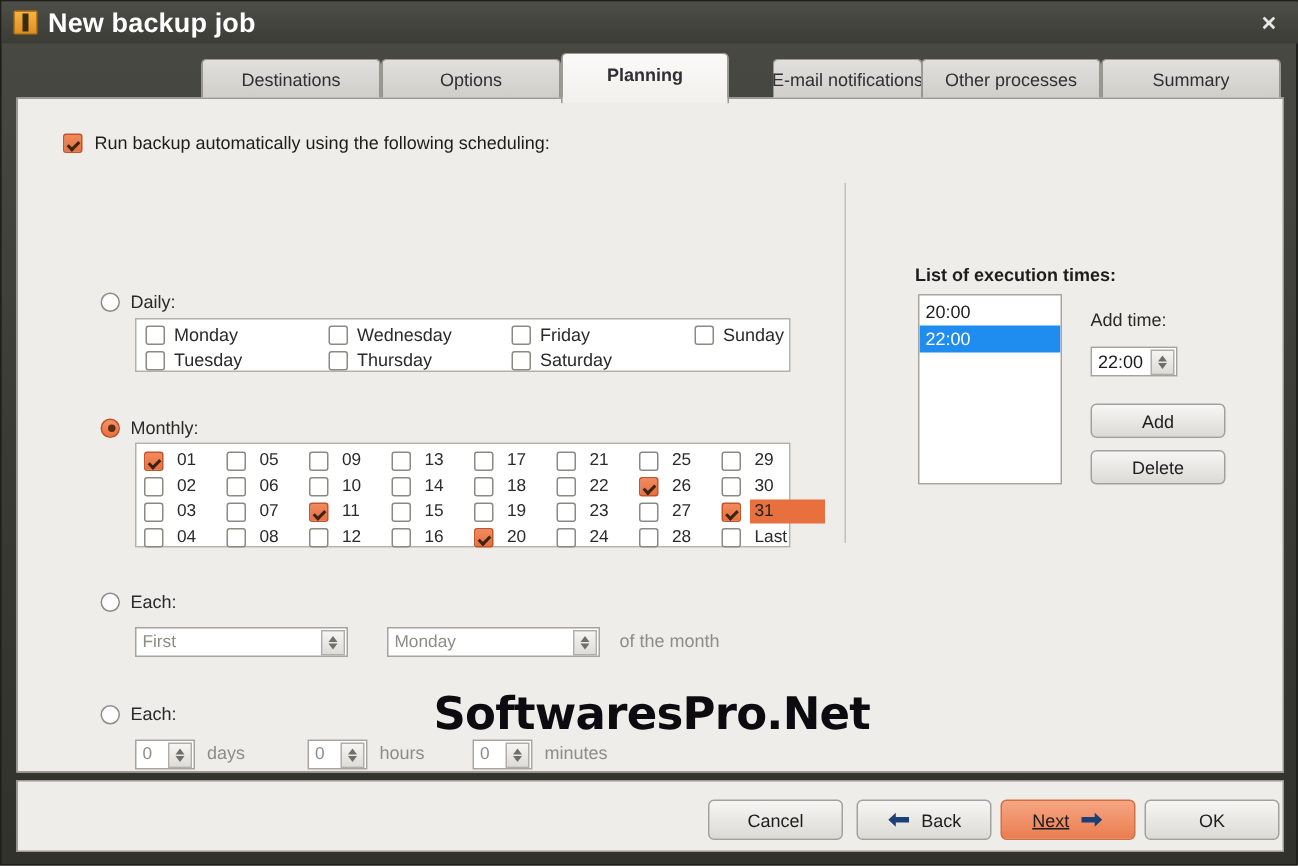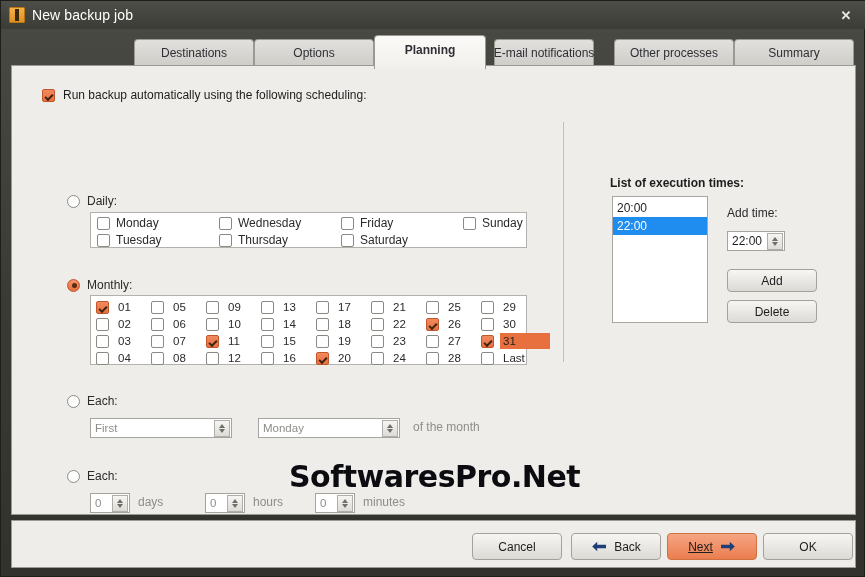--- a/index.html
+++ b/index.html
@@ -28,21 +28,21 @@
     width:16px; height:16px; margin-left:8px; margin-right:7px;
     background: linear-gradient(180deg,#f5b342 0%, #e09020 100%);
     border:1px solid #b97612; border-radius:1px;
     position:relative; flex:0 0 auto;
   }
   #title-icon:after {
     content:""; position:absolute; left:5px; top:1px; width:4px; height:12px;
     background:#3a2a12;
   }
   #title-text {
-    color:#ffffff; font-size:14px; font-weight:normal;
+    color:#ffffff; font-size:18px; font-weight:bold;
     letter-spacing:0.1px; white-space:nowrap;
   }
   #close-btn {
     position:absolute; right:6px; top:4px; width:28px; height:20px;
     display:flex; align-items:center; justify-content:center;
     color:#e8e8e8; font-size:13px; font-weight:bold; cursor:pointer;
   }
 
   
   #tabstrip {
@@ -253,21 +253,21 @@
       </div>
       <div class="tab" style="left: 123px; width: 120px;">
         <span>Destinations</span>
       </div>
       <div class="tab" style="left: 243px; width: 120px;">
         <span>Options</span>
       </div>
       <div class="tab active" style="left: 363px; width: 112px; justify-content: center;">
         <span>Planning</span>
       </div>
-      <div class="tab" style="left: 483px; width: 100px;">
+      <div class="tab" style="left: 504px; width: 100px;">
         <span>E-mail notifications</span>
       </div>
       <div class="tab" style="left: 603px; width: 120px;">
         <span>Other processes</span>
       </div>
       <div class="tab" style="left: 723px; width: 120px;">
         <span>Summary</span>
       </div>
     </div>
 

